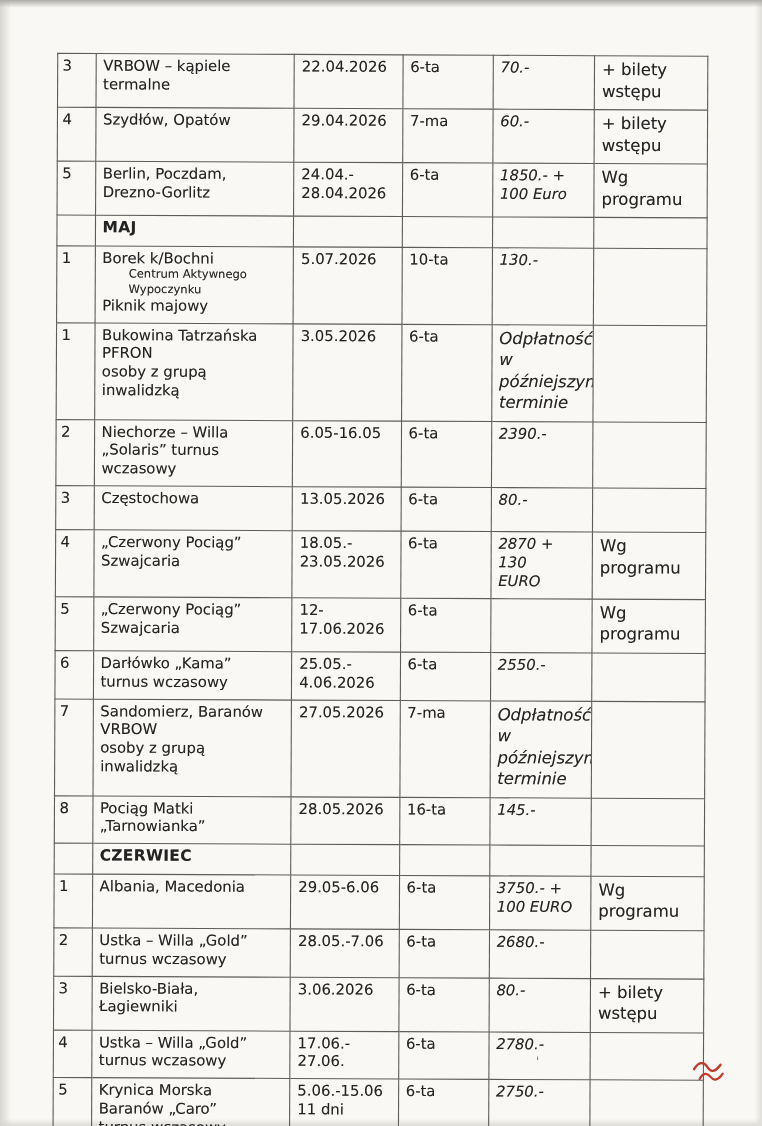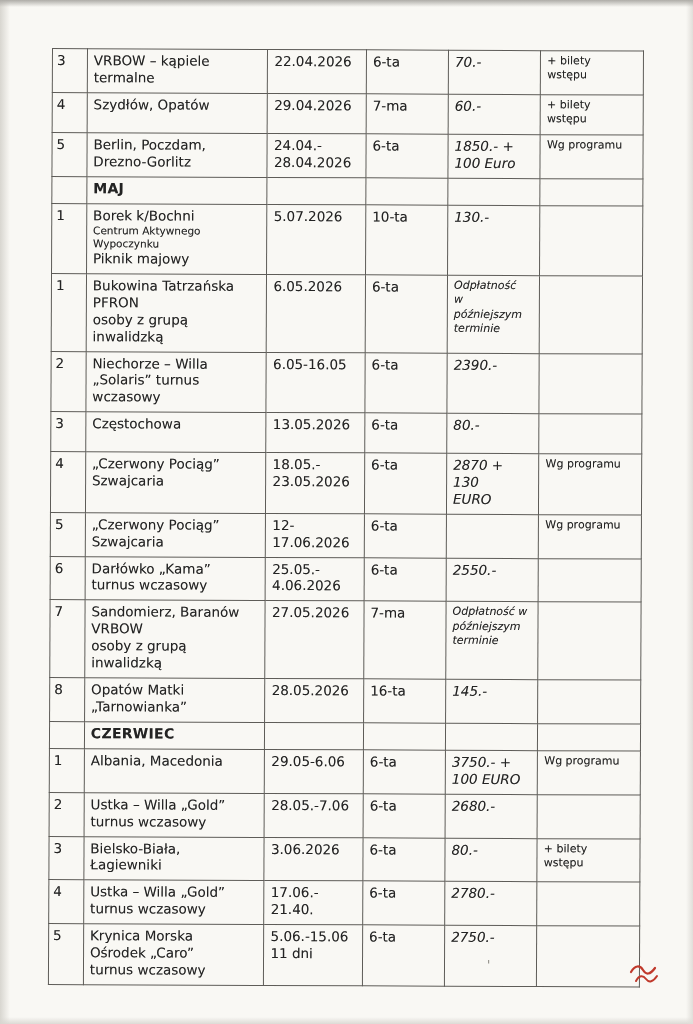--- a/index.html
+++ b/index.html
@@ -44,22 +44,22 @@
   }
   .c-num   { width: 34px; padding-left: 4px; }
   .c-name  { width: 176px; }
   .c-date  { width: 96px; }
   .c-day   { width: 80px; }
   .c-price { width: 90px; font-style: italic; }
   .c-note  { width: 100px; }
   tr.item-row { height: 40px; }
   tr.section-row { height: 26px; }
   .section-label { font-weight: bold; font-size: 14px; letter-spacing: 0.3px; }
-  .small  { font-size: 11px; line-height: 1.3; }
-  .xsmall { font-size: 10.5px; line-height: 1.25; }
+  .small  { font-size: 15px; line-height: 1.3; }
+  .xsmall { font-size: 10.5px; line-height: 1.25; margin-left: 24px; }
   .red-mark {
     position: absolute;
     left: 628px;
     top: 962px;
   }
   .stray-dot {
     position: absolute;
     left: 487px;
     top: 958px;
     color: #8a8880;
@@ -161,21 +161,21 @@
         </tr>
         <tr class="item-row">
           <td class="c-num">1</td>
           <td class="c-name">
             <div>Bukowina Tatrzańska</div>
             <div>PFRON</div>
             <div>osoby z grupą</div>
             <div>inwalidzką</div>
           </td>
           <td class="c-date">
-            <div>6.05.2026</div>
+            <div>3.05.2026</div>
           </td>
           <td class="c-day">6-ta</td>
           <td class="c-price">
             <div class="small">Odpłatność</div>
             <div class="small">w</div>
             <div class="small">późniejszym</div>
             <div class="small">terminie</div>
           </td>
           <td class="c-note"></td>
         </tr>
@@ -275,21 +275,21 @@
           <td class="c-price">
             <div class="small">Odpłatność w</div>
             <div class="small">późniejszym</div>
             <div class="small">terminie</div>
           </td>
           <td class="c-note"></td>
         </tr>
         <tr class="item-row">
           <td class="c-num">8</td>
           <td class="c-name">
-            <div>Opatów Matki</div>
+            <div>Pociąg Matki</div>
             <div>„Tarnowianka”</div>
           </td>
           <td class="c-date">
             <div>28.05.2026</div>
           </td>
           <td class="c-day">16-ta</td>
           <td class="c-price">
             <div>145.-</div>
           </td>
           <td class="c-note"></td>
@@ -353,33 +353,33 @@
           </td>
         </tr>
         <tr class="item-row">
           <td class="c-num">4</td>
           <td class="c-name">
             <div>Ustka – Willa „Gold”</div>
             <div>turnus wczasowy</div>
           </td>
           <td class="c-date">
             <div>17.06.-</div>
-            <div>21.40.</div>
+            <div>27.06.</div>
           </td>
           <td class="c-day">6-ta</td>
           <td class="c-price">
             <div>2780.-</div>
           </td>
           <td class="c-note"></td>
         </tr>
         <tr class="item-row">
           <td class="c-num">5</td>
           <td class="c-name">
             <div>Krynica Morska</div>
-            <div>Ośrodek „Caro”</div>
+            <div>Baranów „Caro”</div>
             <div>turnus wczasowy</div>
           </td>
           <td class="c-date">
             <div>5.06.-15.06</div>
             <div>11 dni</div>
           </td>
           <td class="c-day">6-ta</td>
           <td class="c-price">
             <div>2750.-</div>
           </td>

